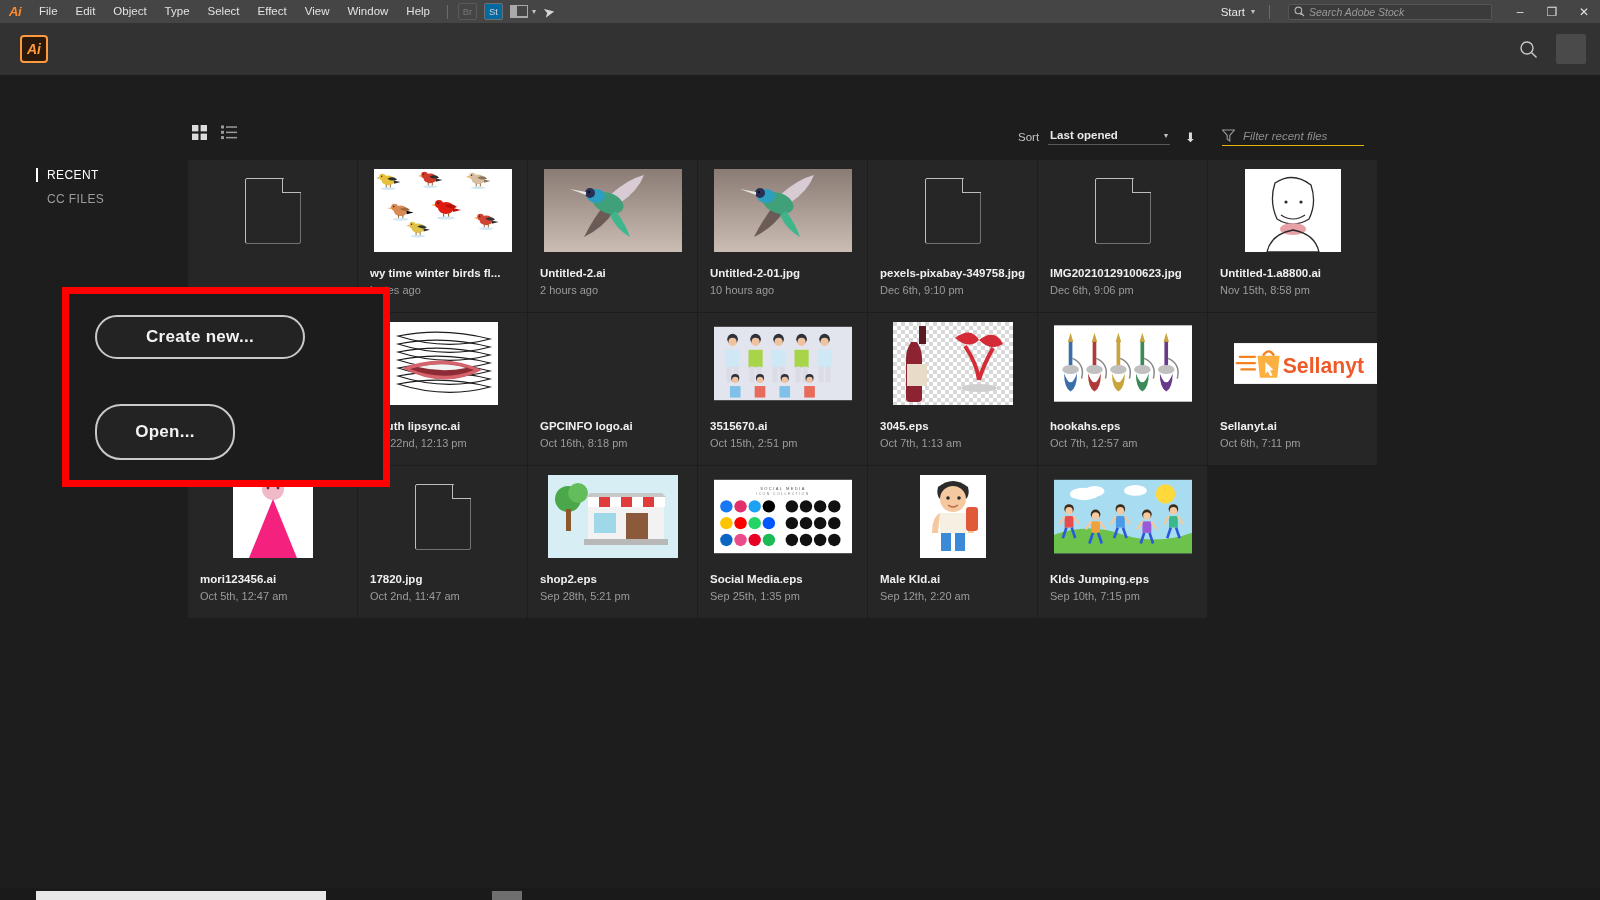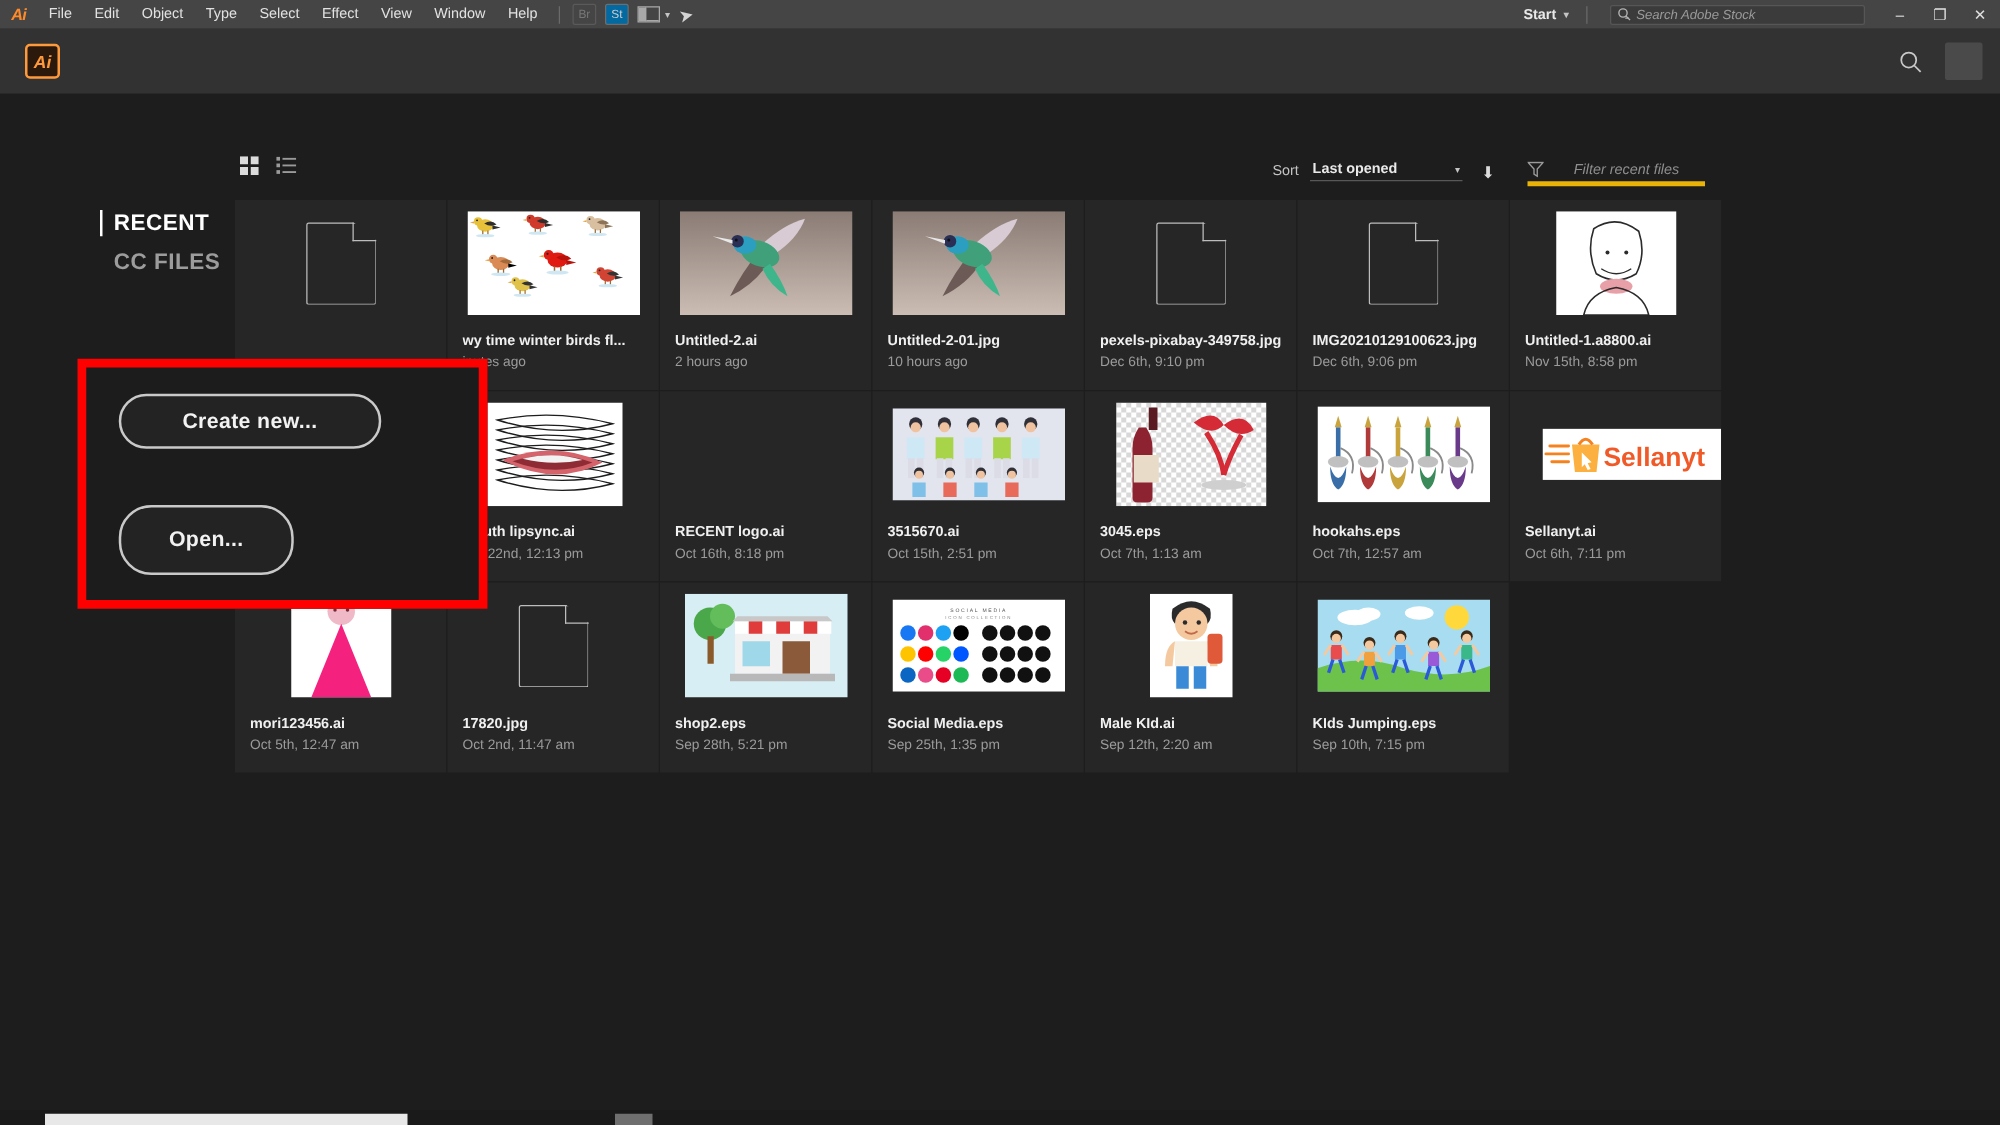--- a/index.html
+++ b/index.html
@@ -29,21 +29,21 @@
     color:#cfcfcf; background:#0369a1; }
   .sq-badge.dim { color:#777; border-color:#5a5a5a; background:transparent; }
   .arrange-ico { width:18px; height:13px; border:1px solid #a9a9a9; display:flex; }
   .arrange-ico i { display:block; border-right:1px solid #a9a9a9; width:6px; background:#a9a9a9; }
   .arrange-ico u { display:block; flex:1; border-bottom:1px solid #a9a9a9; }
   .chev { font-size:8px; color:#c4c4c4; }
   .plane { font-size:14px; color:#d5d5d5; transform:rotate(-12deg); }
 
   .mb-right { margin-left:auto; display:flex; align-items:center; height:23px; }
   .start-sw { font-size:11.5px; color:#e9e9e9; padding:0 6px; display:flex;
-    align-items:center; gap:6px;font-weight:bold; }
+    align-items:center; gap:6px; }
   .stock-search {
     width:204px; height:16px; background:#3b3b3b; border:1px solid #565656;
     border-radius:2px; display:flex; align-items:center; padding:0 5px; gap:4px;
     margin-left:10px;
   }
   .stock-search span.ph { font-size:10.5px; color:#9a9a9a; font-style:italic; }
   .win-btns { display:flex; margin-left:12px; }
   .win-btn { width:32px; height:23px; display:flex; align-items:center;
     justify-content:center; font-size:12px; color:#e0e0e0; }
 
@@ -60,22 +60,22 @@
   }
   .hdr-right { margin-left:auto; display:flex; align-items:center; gap:18px; }
   .hdr-search svg { display:block; }
   .avatar-box { width:30px; height:30px; background:#4a4a4a; border-radius:2px; }
 
   
   .main { position:absolute; left:0; top:75px; width:1600px; height:825px;
     background:#1d1d1d; }
 
   .sidebar { position:absolute; left:36px; top:88px; width:150px; }
-  .side-item { font-size:18px; font-weight:bold; letter-spacing:.4px;
-    color:#9c9c9c; padding:5px 0 5px 11px; position:relative; cursor:pointer;margin-left:44px; }
+  .side-item { font-size:12px; font-weight:normal; letter-spacing:.4px;
+    color:#9c9c9c; padding:5px 0 5px 11px; position:relative; cursor:pointer; }
   .side-item.active { color:#ffffff; }
   .side-item.active::before {
     content:""; position:absolute; left:0; top:5px; bottom:5px;
     width:2px; background:#ffffff;
   }
 
   
   .toolbar { position:absolute; left:0; top:40px; width:1600px; height:44px; }
   .vw-grid, .vw-list { position:absolute; top:10px; cursor:pointer; }
   .vw-grid { left:192px; }
@@ -86,22 +86,22 @@
   .sort-label { font-size:11.5px; color:#c4c4c4; }
   .sort-select {
     width:122px; border-bottom:1px solid #585858; display:flex;
     align-items:center; justify-content:space-between; padding:0 2px 3px 2px;
     cursor:pointer;
   }
   .sort-select .val { font-size:11.5px; color:#e9e9e9; font-weight:bold; }
   .sort-dir { font-size:13px; color:#dcdcdc; cursor:pointer; margin-left:6px; }
 
   .filterwrap { position:absolute; left:1222px; top:14px; width:142px;
-    border-bottom:4px solid #eab308; display:flex; align-items:center;
-    gap:24px; padding-bottom:3px; }
+    border-bottom:1px solid #eab308; display:flex; align-items:center;
+    gap:8px; padding-bottom:3px; }
   .filterwrap .ph { font-size:11.5px; color:#8f8f8f; font-style:italic; }
 
   
   .grid { position:absolute; left:188px; top:85px; width:1190px; }
   .row { display:flex; gap:1px; margin-bottom:1px; }
   .card { width:169px; height:152px; background:#262626; position:relative;
     cursor:pointer; overflow:visible; }
   .thumb { position:absolute; left:0; right:0; top:0; height:101px;
     display:flex; align-items:center; justify-content:center; overflow:hidden;text-align:center; }
   .thumb img, .thumb .art { display:block; }
@@ -486,21 +486,21 @@
                 <path d="M30 45 q26 -6 48 1 q-24 5 -48 -1Z" fill="#f2f2f2"></path>
               </svg>
             </div>
             <div class="meta">
               <div class="fname">Mouth lipsync.ai</div>
               <div class="fdate">Oct 22nd, 12:13 pm</div>
             </div>
           </div>
           <div class="card">
             <div class="meta">
-              <div class="fname">RECENT logo.ai</div>
+              <div class="fname">GPCINFO logo.ai</div>
               <div class="fdate">Oct 16th, 8:18 pm</div>
             </div>
           </div>
           <div class="card">
             <div class="thumb">
               <svg class="art art-box" width="156" height="83" viewBox="0 0 156 83">
                 <rect width="156" height="83" fill="#e2e4ee"></rect>
                 <g transform="translate(10,6)">
                   <circle cx="11" cy="8" r="6" fill="#2f3038"></circle>
                   <circle cx="11" cy="11" r="4.6" fill="#f0c3a0"></circle>

